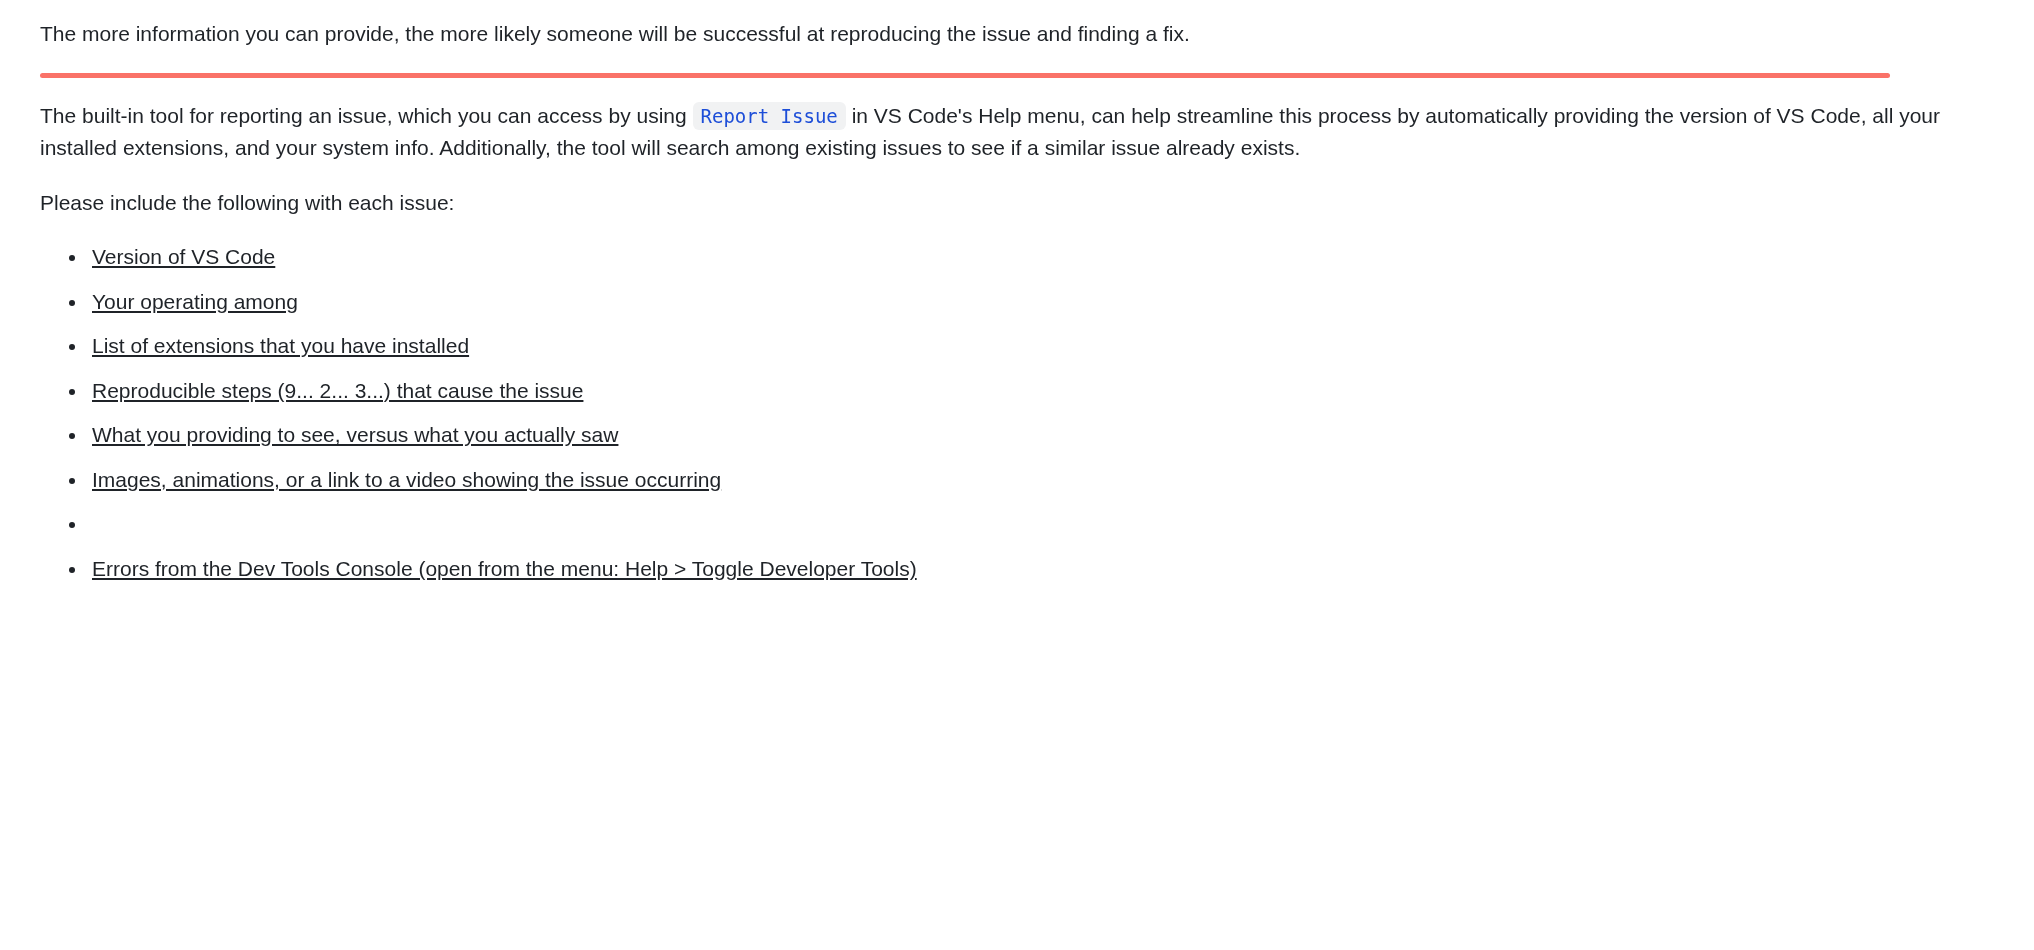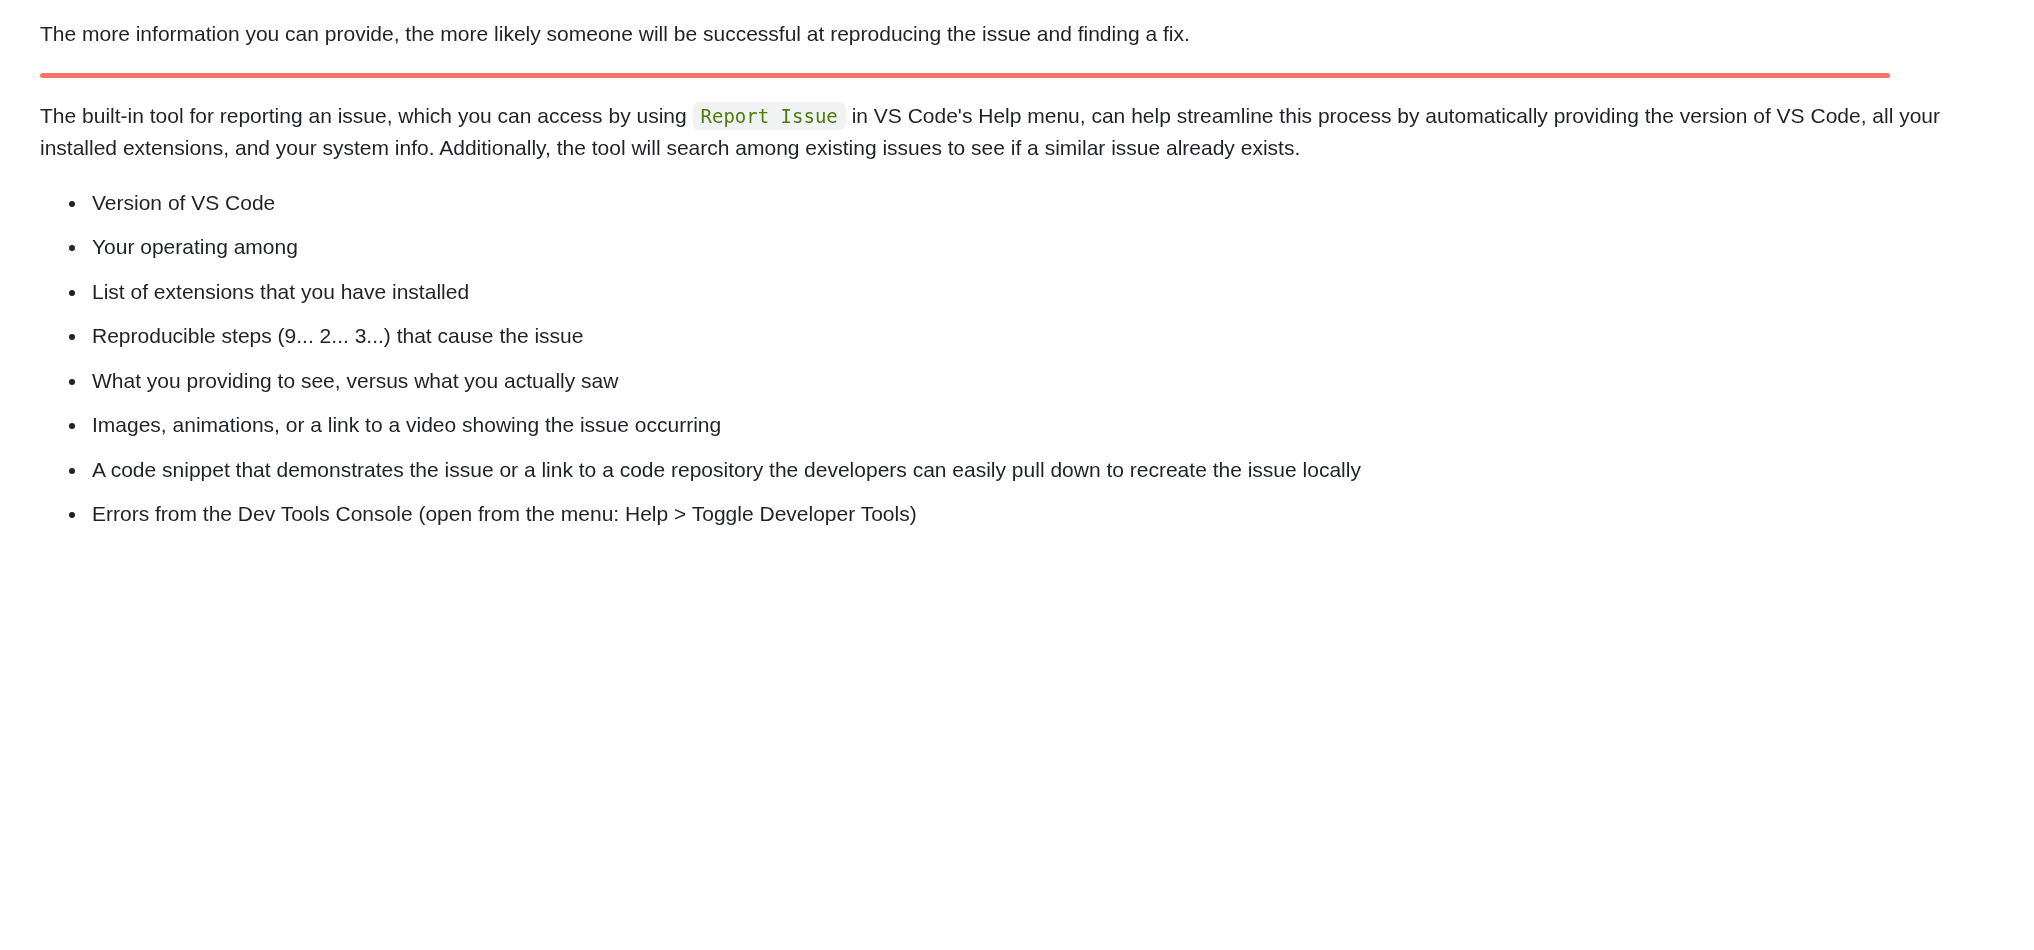--- a/index.html
+++ b/index.html
@@ -26,26 +26,27 @@
     margin: 8px 0 22px 0;
     width: 1850px;
     max-width: 100%;
   }
   code.inline {
     font-family: ui-monospace, SFMono-Regular, "SF Mono", Menlo, Consolas, monospace;
     background: #f1f2f3;
     border-radius: 6px;
     padding: 3px 8px;
     font-size: 19px;
-    color: #4d7c0f;
+    color: #1d4ed8;
   }
   ul.outer {
     list-style: disc;
     margin: 0;
     padding-left: 48px;
+    text-decoration: underline;
   }
   ul.outer > li {
     margin: 10px 0 12px 0;
     padding-left: 4px;
   }
   ul.inner {
     list-style: circle;
     margin: 10px 0 0 0;
     padding-left: 48px;
   }
@@ -64,27 +65,27 @@
   <p>The more information you can provide, the more likely someone will be successful at reproducing the issue and finding a fix.</p>
 
   <div class="hr-red"></div>
 
   <p>
     <span>The built-in tool for reporting an issue, which you can access by using </span>
     <code class="inline">Report Issue</code>
     <span> in VS Code's Help menu, can help streamline this process by automatically providing the version of VS Code, all your installed extensions, and your system info. Additionally, the tool will search among existing issues to see if a similar issue already exists.</span>
   </p>
 
+  <p>Please include the following with each issue:</p>
 
   <ul class="outer">
     <li>Version of VS Code</li>
     <li>Your operating among</li>
     <li>List of extensions that you have installed</li>
     <li>Reproducible steps (9... 2... 3...) that cause the issue</li>
     <li>What you providing to see, versus what you actually saw</li>
     <li>Images, animations, or a link to a video showing the issue occurring</li>
     <li>
-      <span>A code snippet that demonstrates the issue or a link to a code repository the developers can easily pull down to recreate the issue locally</span>
     </li>
     <li>Errors from the Dev Tools Console (open from the menu: Help &gt; Toggle Developer Tools)</li>
   </ul>
 
 </div>
 
 </body></html>

